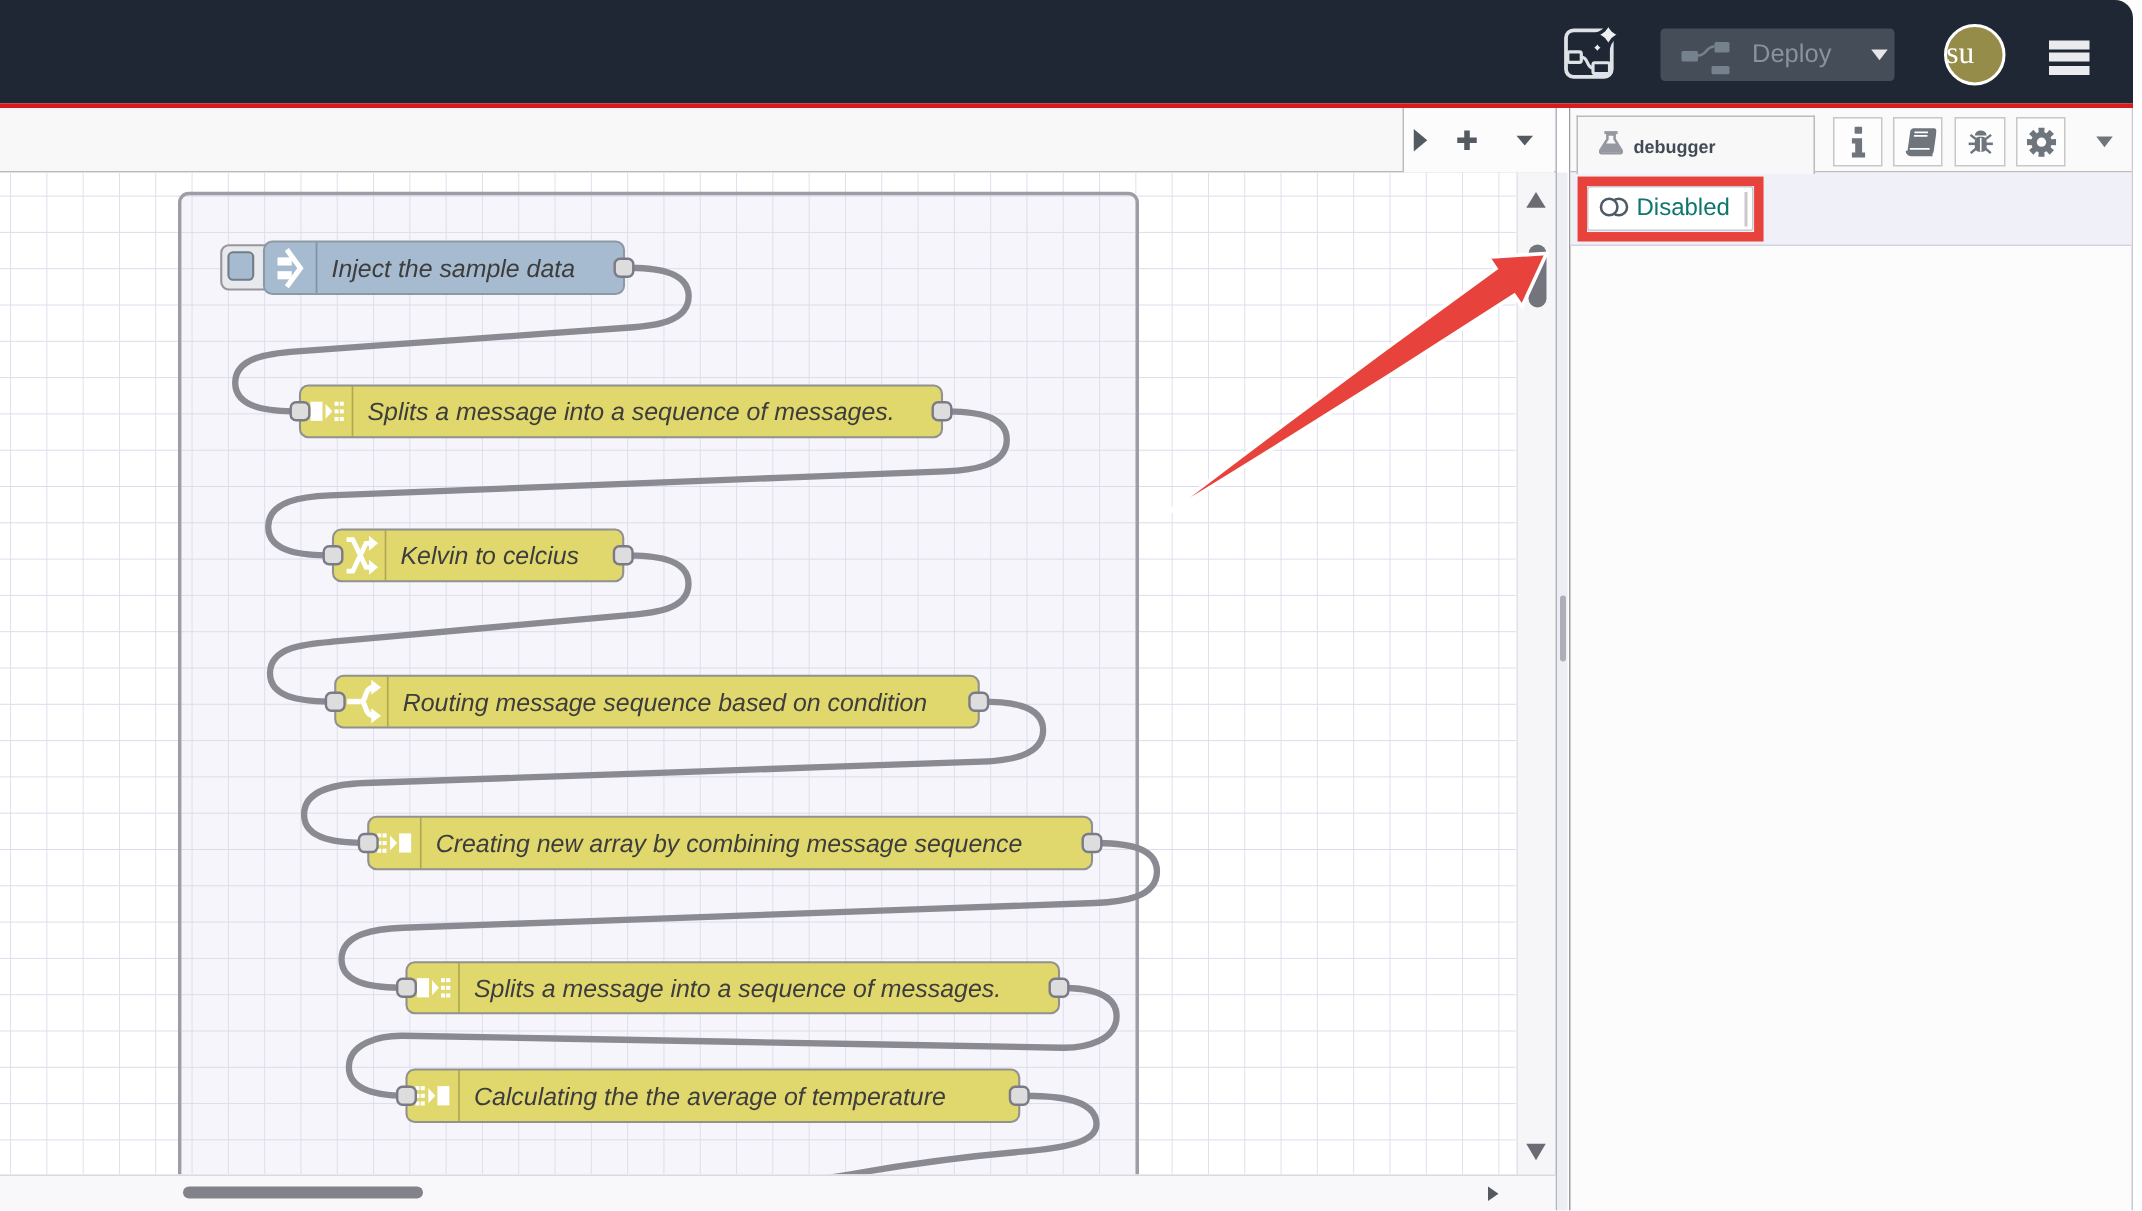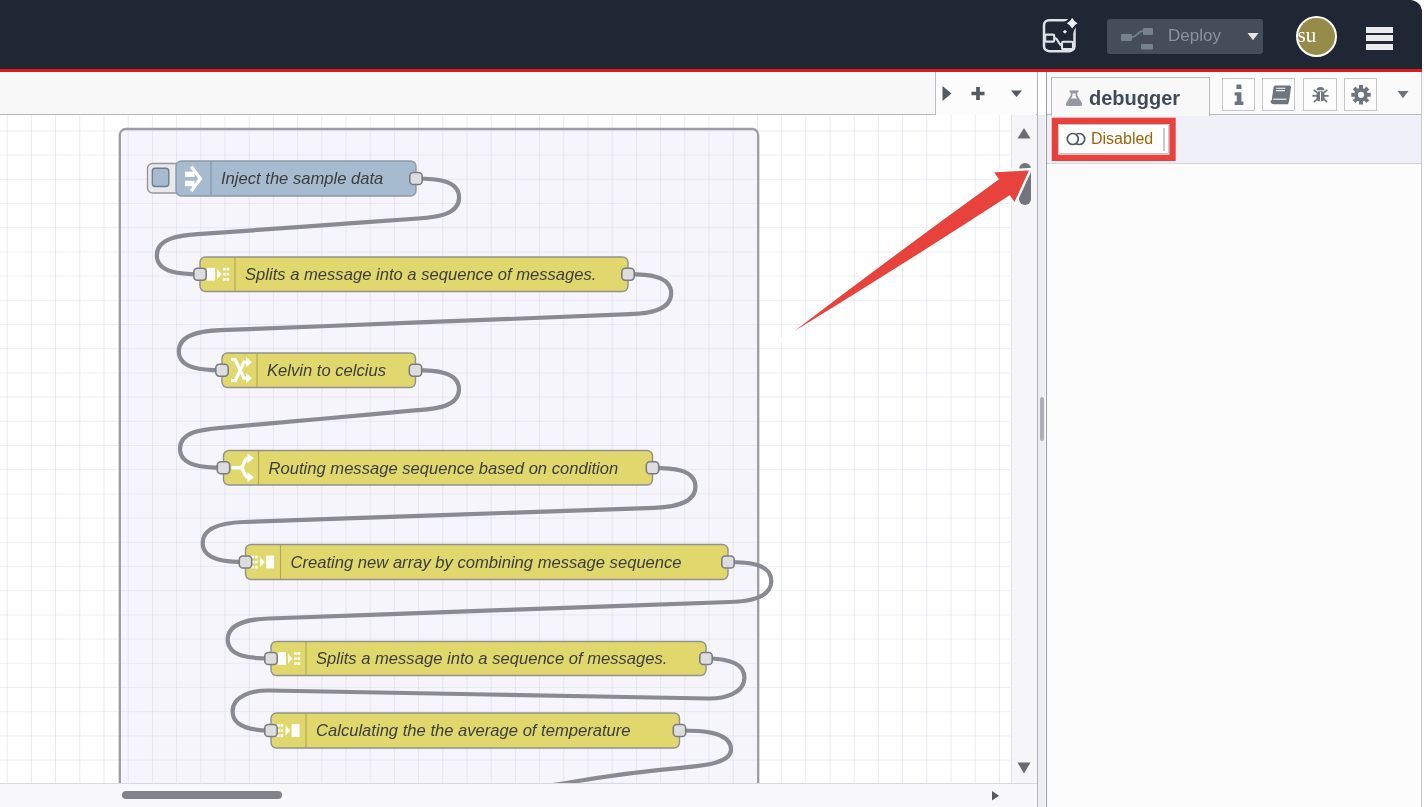--- a/index.html
+++ b/index.html
@@ -167,21 +167,21 @@
 <div class="abs" style="left:0;top:783.3px;width:1036.5px;height:23.7px;background:#f8f8fa;border-top:1px solid #d9d9df"></div>
 <div class="abs" style="left:122px;top:791px;width:160px;height:8px;border-radius:4px;background:#82828b"></div>
 <svg class="abs" width="14" height="14" viewBox="0 0 14 14" style="left:988px;top:788.5px">
     <path d="M4,2 L11,6.8 L4,11.6 Z" fill="#555a60"></path>
   </svg>
 
 <div class="abs" style="left:1046.3px;top:72.2px;width:375.7px;height:734.8px;background:#fcfcfd;border-left:1px solid #9b9ba2;border-right:1px solid #c9c9cf"></div>
 <div class="abs" style="left:1047.3px;top:72.2px;width:374px;height:42.5px;background:#fafafb;border-bottom:1px solid #bbbbbf"></div>
 <div class="abs" style="left:1047.3px;top:115px;width:374px;height:48.6px;background:#eff0f8;border-bottom:1px solid #d4d4dd"></div>
 
-<div class="abs" style="left:1051px;top:76.8px;width:159px;height:39px;background:#f8f8f9;border:1px solid #bbbbbf;border-bottom:none;z-index:3;padding:9px 0 0 14px;font-weight:bold;font-size:20px;color:#404b56"><svg width="16" height="16" viewBox="0 0 16 16" style="margin:0 7px -1px 0">
+<div class="abs" style="left:1051px;top:76.8px;width:159px;height:39px;background:#f8f8f9;border:1px solid #bbbbbf;border-bottom:none;z-index:3;padding:9px 0 0 14px;font-weight:bold;font-size:12px;color:#404b56"><svg width="16" height="16" viewBox="0 0 16 16" style="margin:0 7px -1px 0">
 <rect x="3.6" y="0.4" width="8.8" height="2" fill="#9598a0"></rect>
 <path d="M5.6,2.6 h4.8 v3.2 L15,13.2 a1.5,1.5 0 0 1 -1.3,2.3 H2.3 A1.5,1.5 0 0 1 1,13.2 L5.6,5.8 Z" fill="none" stroke="#9598a0" stroke-width="1.7"></path>
 <path d="M4.4,8.6 h7.2 l3,4.9 a0.9,0.9 0 0 1 -0.8,1.4 H2.2 a0.9,0.9 0 0 1 -0.8,-1.4 Z" fill="#9598a0"></path>
 </svg>debugger</div>
 
 <div class="abs" style="left:1222.3px;top:78.4px;width:32.7px;height:32.4px;background:#fdfdfd;border:1px solid #c7c7cb;display:flex;align-items:center;justify-content:center">
     <svg width="10" height="22" viewBox="0 0 10 22">
 <g fill="#6e757d">
         <rect x="2.4" y="0.5" width="5" height="4.6" rx="0.6"></rect>
 <path d="M0.6,8.2 h6.8 v9.4 h2 v3.4 H0.6 v-3.4 h2.2 v-6 H0.6 Z"></path>
@@ -213,21 +213,21 @@
 <div class="abs" style="left:1344px;top:78.4px;width:33.3px;height:32.4px;background:#fdfdfd;border:1px solid #c7c7cb;display:flex;align-items:center;justify-content:center">
     <svg width="22" height="22" viewBox="0 0 22 22">
       <path d="M20.68,8.74 L20.68,12.86 L17.63,12.70 L17.03,14.15 L19.30,16.19 L16.39,19.10 L14.35,16.83 L12.90,17.43 L13.06,20.48 L8.94,20.48 L9.10,17.43 L7.65,16.83 L5.61,19.10 L2.70,16.19 L4.97,14.15 L4.37,12.70 L1.32,12.86 L1.32,8.74 L4.37,8.90 L4.97,7.45 L2.70,5.41 L5.61,2.50 L7.65,4.77 L9.10,4.17 L8.94,1.12 L13.06,1.12 L12.90,4.17 L14.35,4.77 L16.39,2.50 L19.30,5.41 L17.03,7.45 L17.63,8.90 Z" fill="#6e757d"></path>
       <circle cx="11" cy="10.8" r="3.1" fill="#fdfdfd"></circle>
     </svg>
   </div>
 <svg class="abs" width="12" height="9" viewBox="0 0 12 9" style="left:1396.5px;top:90px">
     <path d="M0.5,1 L11.5,1 L6,8.2 Z" fill="#70757c"></path>
   </svg>
 
-<div class="abs" style="left:1058px;top:124px;width:111px;height:29.6px;background:#ffffff;border:1px solid #cacace;border-radius:2px;padding:4.5px 0 0 7px;font-size:16px;color:#a16207;z-index:2"><svg width="20" height="14" viewBox="0 0 20 14" style="margin:0 5px -2px 0">
+<div class="abs" style="left:1058px;top:124px;width:111px;height:29.6px;background:#ffffff;border:1px solid #cacace;border-radius:2px;padding:4.5px 0 0 7px;font-size:16px;color:#0f766e;z-index:2"><svg width="20" height="14" viewBox="0 0 20 14" style="margin:0 5px -2px 0">
 <circle cx="13.2" cy="7" r="5.5" fill="none" stroke="#4e5a66" stroke-width="1.7"></circle>
 <circle cx="6.8" cy="7" r="5.5" fill="#ffffff" stroke="#4e5a66" stroke-width="1.7"></circle>
 </svg>Disabled</div>
 <div class="abs" style="left:1163.3px;top:127.5px;width:1.4px;height:23.5px;background:#c9c9cf;z-index:2"></div>
 
 <svg width="1428" height="807" viewBox="0 0 1428 807" style="position:absolute;left:0;top:0;pointer-events:none">
 <path d="M1031.0,169.0 L1014.7,204.4 L1009.5,196.8 Q892.8,272.5 774.0,345.0 Q884.6,260.4 997.3,179.0 L992.1,171.4 Z" fill="#e8423c" stroke="#ffffff" stroke-width="2.4"></path>
 <rect x="1054.85" y="120.85" width="117.7" height="37.0" fill="none" stroke="#e8423c" stroke-width="6.3"></rect>
 </svg>
 </body></html>

